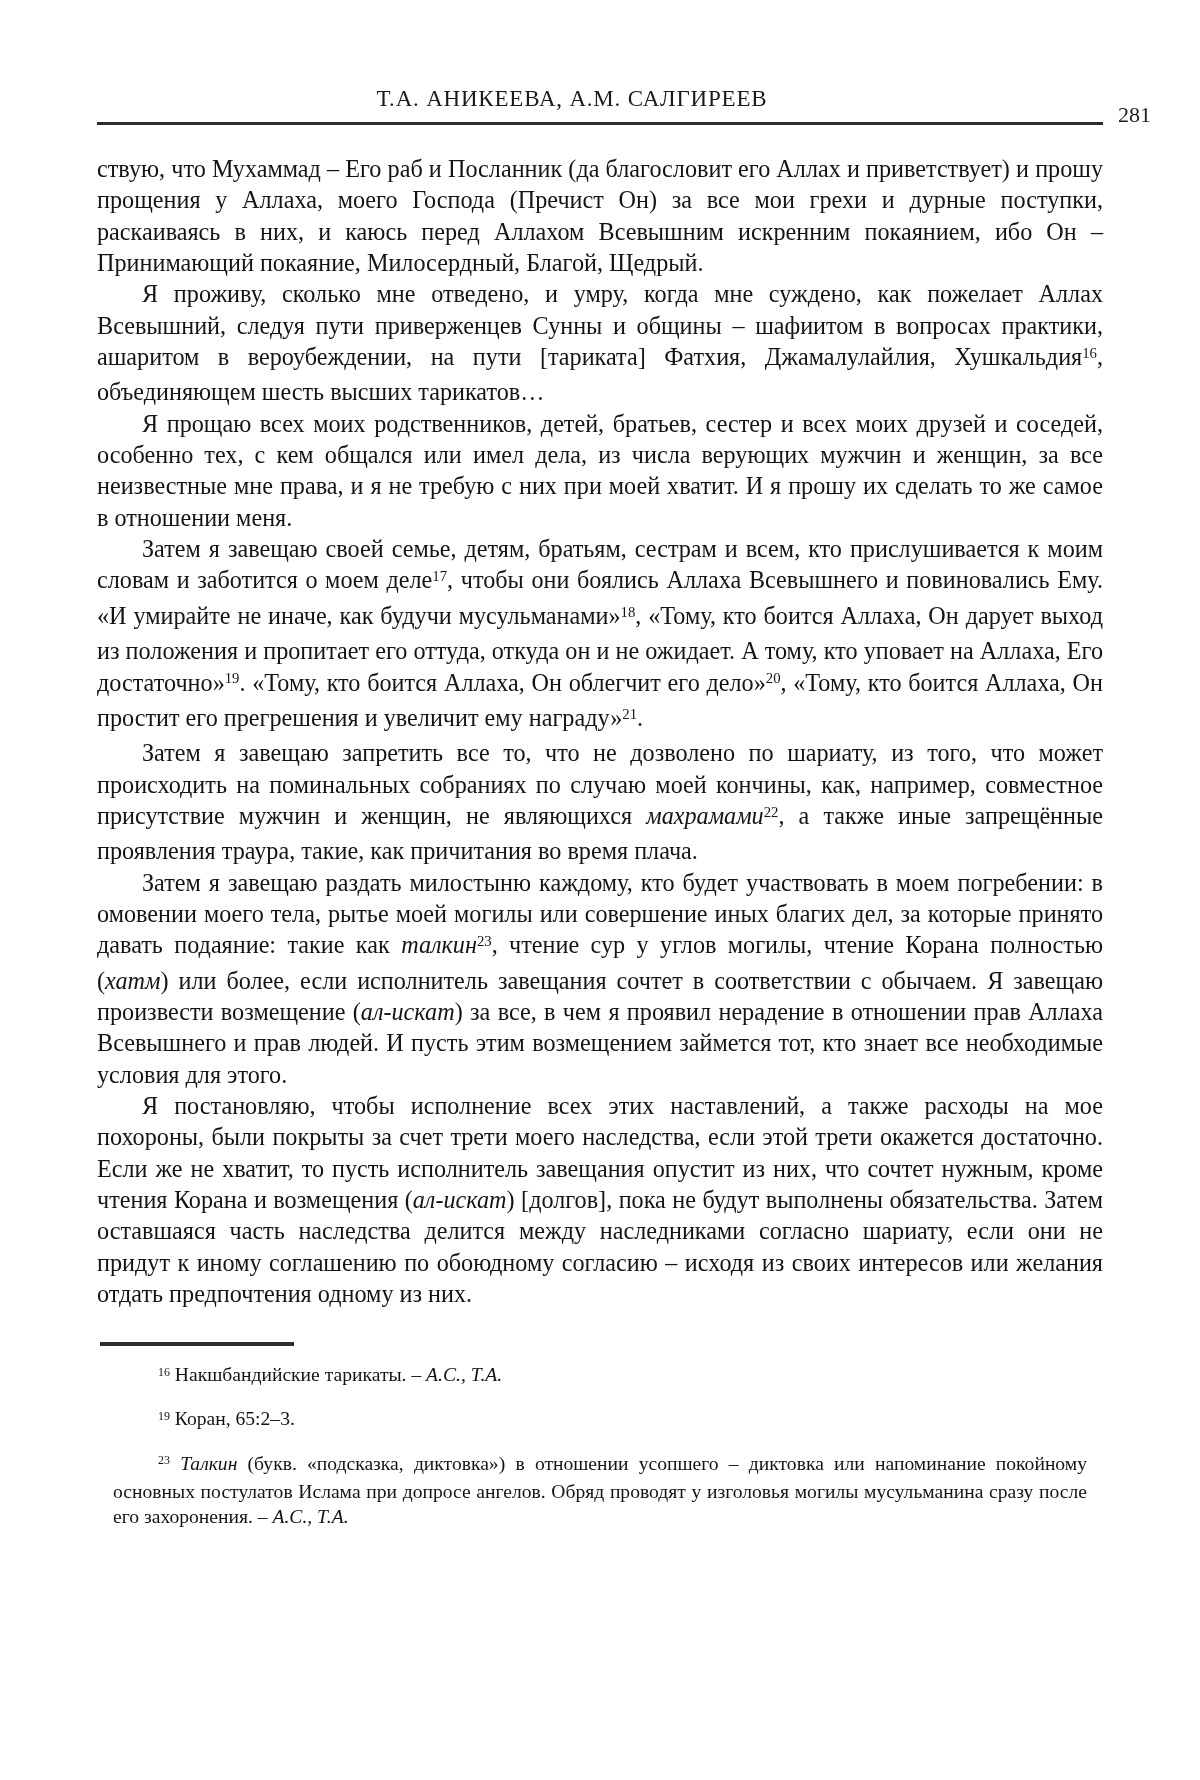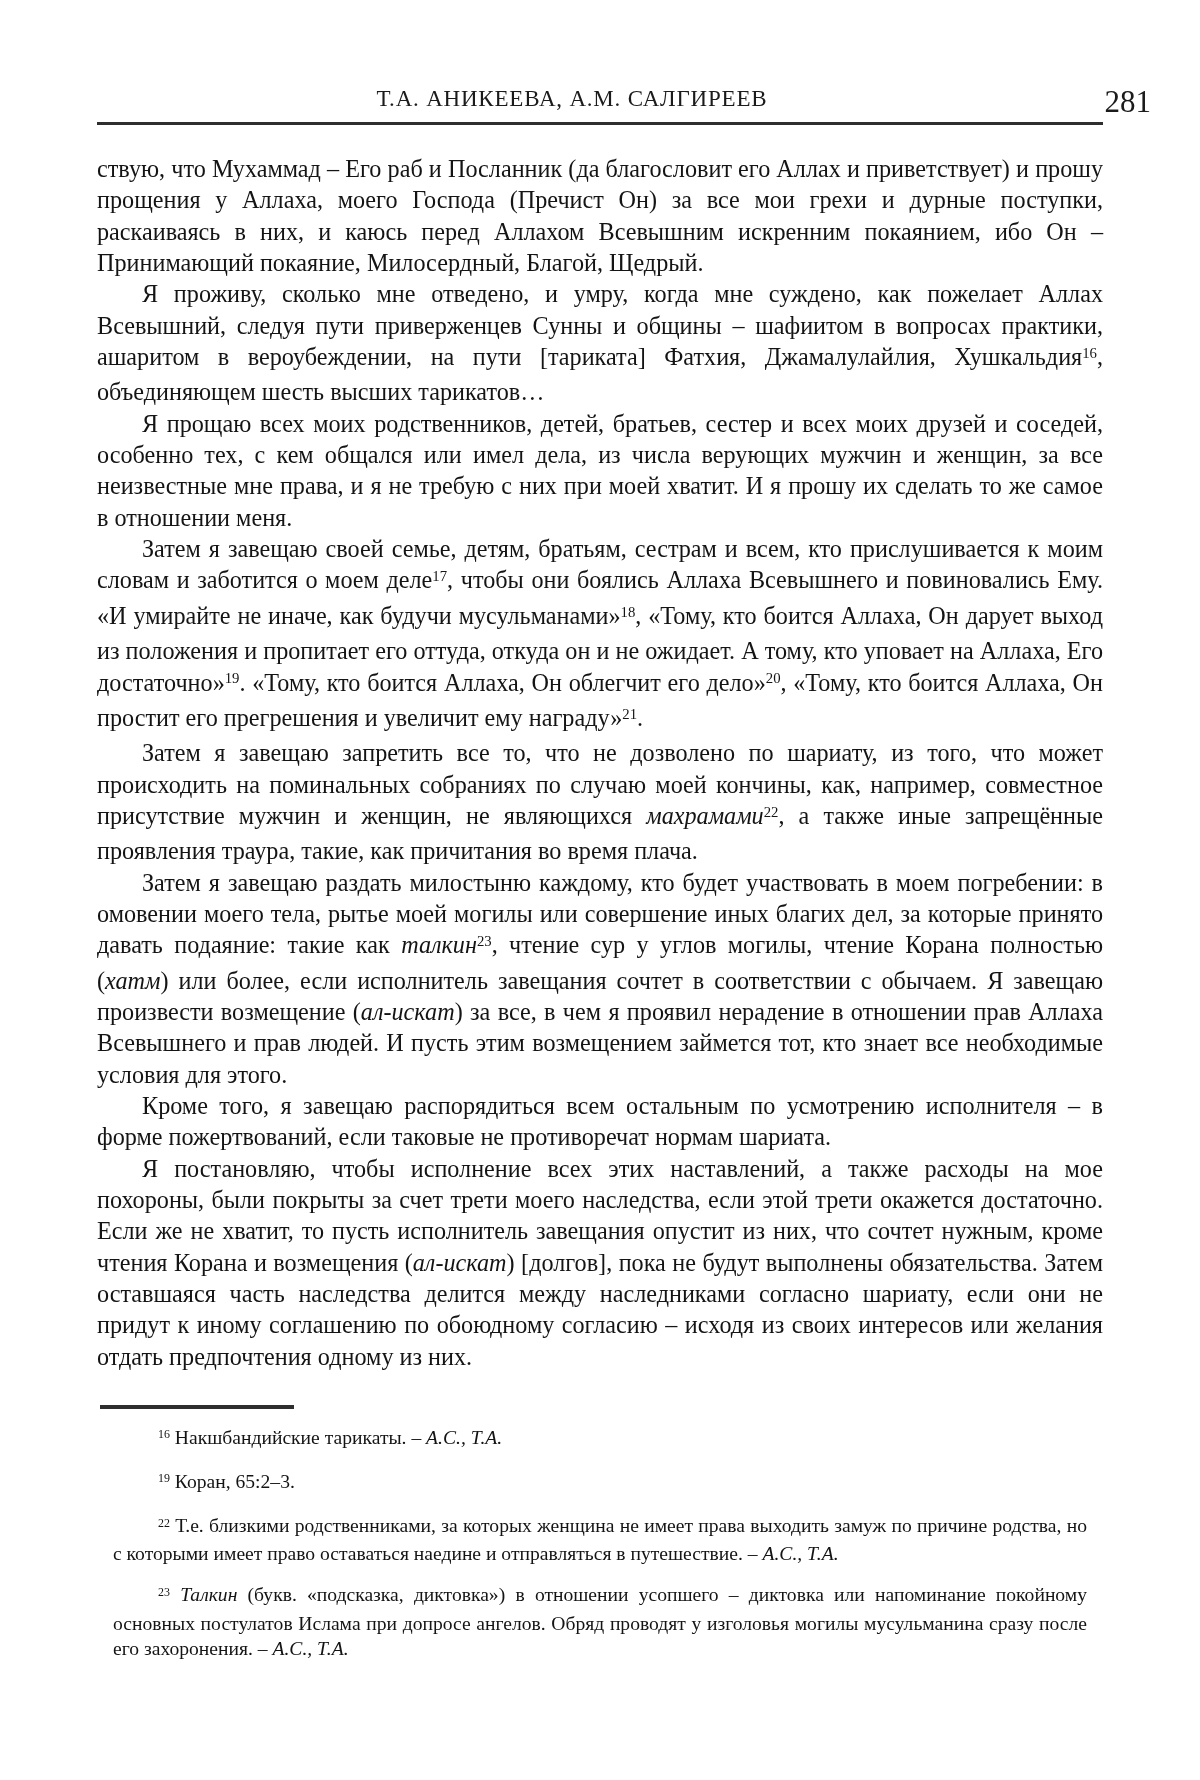--- a/index.html
+++ b/index.html
@@ -22,22 +22,22 @@
   .running-head {
     display: inline-block;
     font-size: 23px;
     letter-spacing: 0.8px;
     color: #1b1b1b;
     transform: translateX(-28px);
   }
   .page-number {
     position: absolute;
     right: 2px;
-    top: 84px;
-    font-size: 31px;
+    top: 102px;
+    font-size: 22px;
     color: #1b1b1b;
   }
   .header-rule {
     margin: 10px 97px 0 97px;
     border-top: 3px solid #2e2e2e;
     height: 0;
   }
   .body-text {
     margin: 28px 97px 0 97px;
     font-size: 24.2px;
@@ -79,24 +79,22 @@
   </div>
   <div class="header-rule"></div>
 
   <main class="body-text" id="body-paragraphs">
       <p class="para"><span>ствую, что Мухаммад – Его раб и Посланник (да благословит его Аллах и приветствует) и прошу прощения у Аллаха, моего Господа (Пречист Он) за все мои грехи и дурные поступки, раскаиваясь в них, и каюсь перед Аллахом Всевышним искренним покаянием, ибо Он – Принимающий покаяние, Милосердный, Благой, Щедрый.</span></p>
       <p class="para ind"><span>Я проживу, сколько мне отведено, и умру, когда мне суждено, как пожелает Аллах Всевышний, следуя пути приверженцев Сунны и общины – шафиитом в вопросах практики, ашаритом в вероубеждении, на пути [тариката] Фатхия, Джамалулайлия, Хушкальдия</span><span class="fnref">16</span><span>, объединяющем шесть высших тарикатов…</span></p>
       <p class="para ind"><span>Я прощаю всех моих родственников, детей, братьев, сестер и всех моих друзей и соседей, особенно тех, с кем общался или имел дела, из числа верующих мужчин и женщин, за все неизвестные мне права, и я не требую с них при моей хватит. И я прошу их сделать то же самое в отношении меня.</span></p>
       <p class="para ind"><span>Затем я завещаю своей семье, детям, братьям, сестрам и всем, кто прислушивается к моим словам и заботится о моем деле</span><span class="fnref">17</span><span>, чтобы они боялись Аллаха Всевышнего и повиновались Ему. «И умирайте не иначе, как будучи мусульманами»</span><span class="fnref">18</span><span>, «Тому, кто боится Аллаха, Он дарует выход из положения и пропитает его оттуда, откуда он и не ожидает. А тому, кто уповает на Аллаха, Его достаточно»</span><span class="fnref">19</span><span>. «Тому, кто боится Аллаха, Он облегчит его дело»</span><span class="fnref">20</span><span>, «Тому, кто боится Аллаха, Он простит его прегрешения и увеличит ему награду»</span><span class="fnref">21</span><span>.</span></p>
       <p class="para ind"><span>Затем я завещаю запретить все то, что не дозволено по шариату, из того, что может происходить на поминальных собраниях по случаю моей кончины, как, например, совместное присутствие мужчин и женщин, не являющихся </span><span class="it">махрамами</span><span class="fnref">22</span><span>, а также иные запрещённые проявления траура, такие, как причитания во время плача.</span></p>
       <p class="para ind"><span>Затем я завещаю раздать милостыню каждому, кто будет участвовать в моем погребении: в омовении моего тела, рытье моей могилы или совершение иных благих дел, за которые принято давать подаяние: такие как </span><span class="it">талкин</span><span class="fnref">23</span><span>, чтение сур у углов могилы, чтение Корана полностью (</span><span class="it">хатм</span><span>) или более, если исполнитель завещания сочтет в соответствии с обычаем. Я завещаю произвести возмещение (</span><span class="it">ал-искат</span><span>) за все, в чем я проявил нерадение в отношении прав Аллаха Всевышнего и прав людей. И пусть этим возмещением займется тот, кто знает все необходимые условия для этого.</span></p>
-      <p class="para ind"><span>Кроме того, я завещаю распорядиться всем остальным по усмотрению исполнителя – в форме пожертвований, если таковые не противоречат нормам шариата.</span></p>
       <p class="para ind"><span>Я постановляю, чтобы исполнение всех этих наставлений, а также расходы на мое похороны, были покрыты за счет трети моего наследства, если этой трети окажется достаточно. Если же не хватит, то пусть исполнитель завещания опустит из них, что сочтет нужным, кроме чтения Корана и возмещения (</span><span class="it">ал-искат</span><span>) [долгов], пока не будут выполнены обязательства. Затем оставшаяся часть наследства делится между наследниками согласно шариату, если они не придут к иному соглашению по обоюдному согласию – исходя из своих интересов или желания отдать предпочтения одному из них.</span></p>
     </main>
 
   <div class="footnote-rule"></div>
   <section class="footnotes" id="footnotes">
       <p class="fn"><span class="fnmark">16</span> <span>Накшбандийские тарикаты. </span><span class="it">– А.С., Т.А.</span></p>
       <p class="fn"><span class="fnmark">19</span> <span>Коран, 65:2–3.</span></p>
-      <p class="fn"><span class="fnmark">22</span> <span>Т.е. близкими родственниками, за которых женщина не имеет права выходить замуж по причине родства, но с которыми имеет право оставаться наедине и отправляться в путешествие. </span><span class="it">– А.С., Т.А.</span></p>
       <p class="fn"><span class="fnmark">23</span> <span class="it">Талкин</span><span> (букв. «подсказка, диктовка») в отношении усопшего – диктовка или напоминание покойному основных постулатов Ислама при допросе ангелов. Обряд проводят у изголовья могилы мусульманина сразу после его захоронения. </span><span class="it">– А.С., Т.А.</span></p>
     </section>
 </div>
 
 </body></html>

